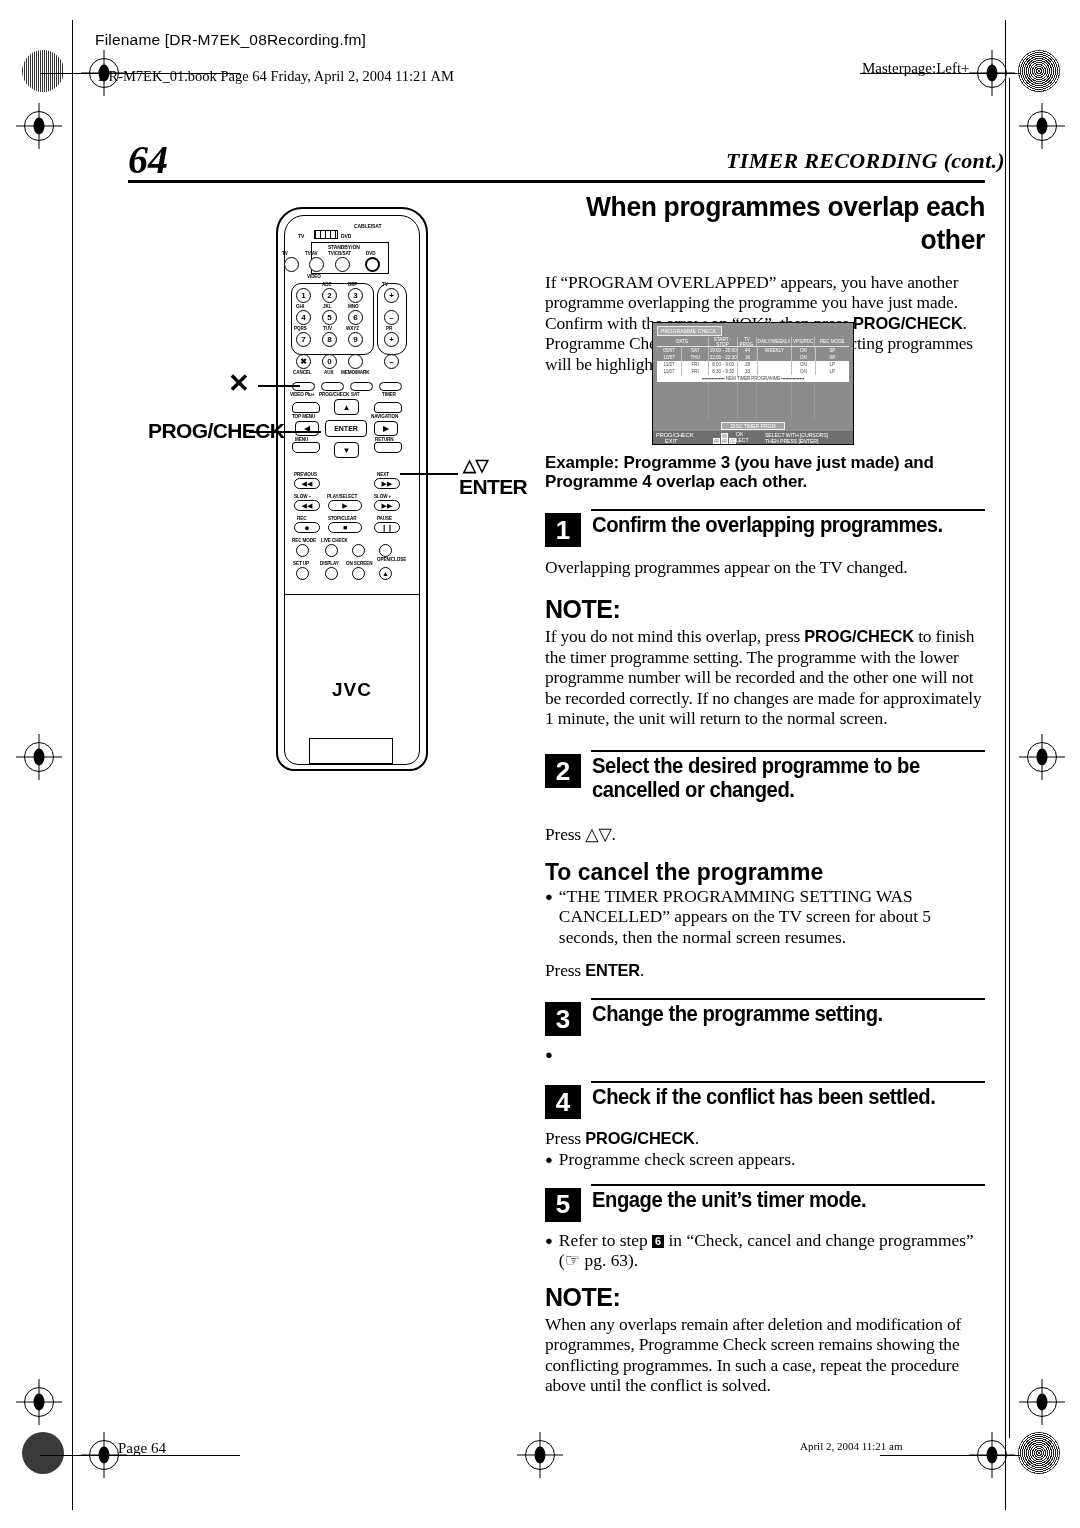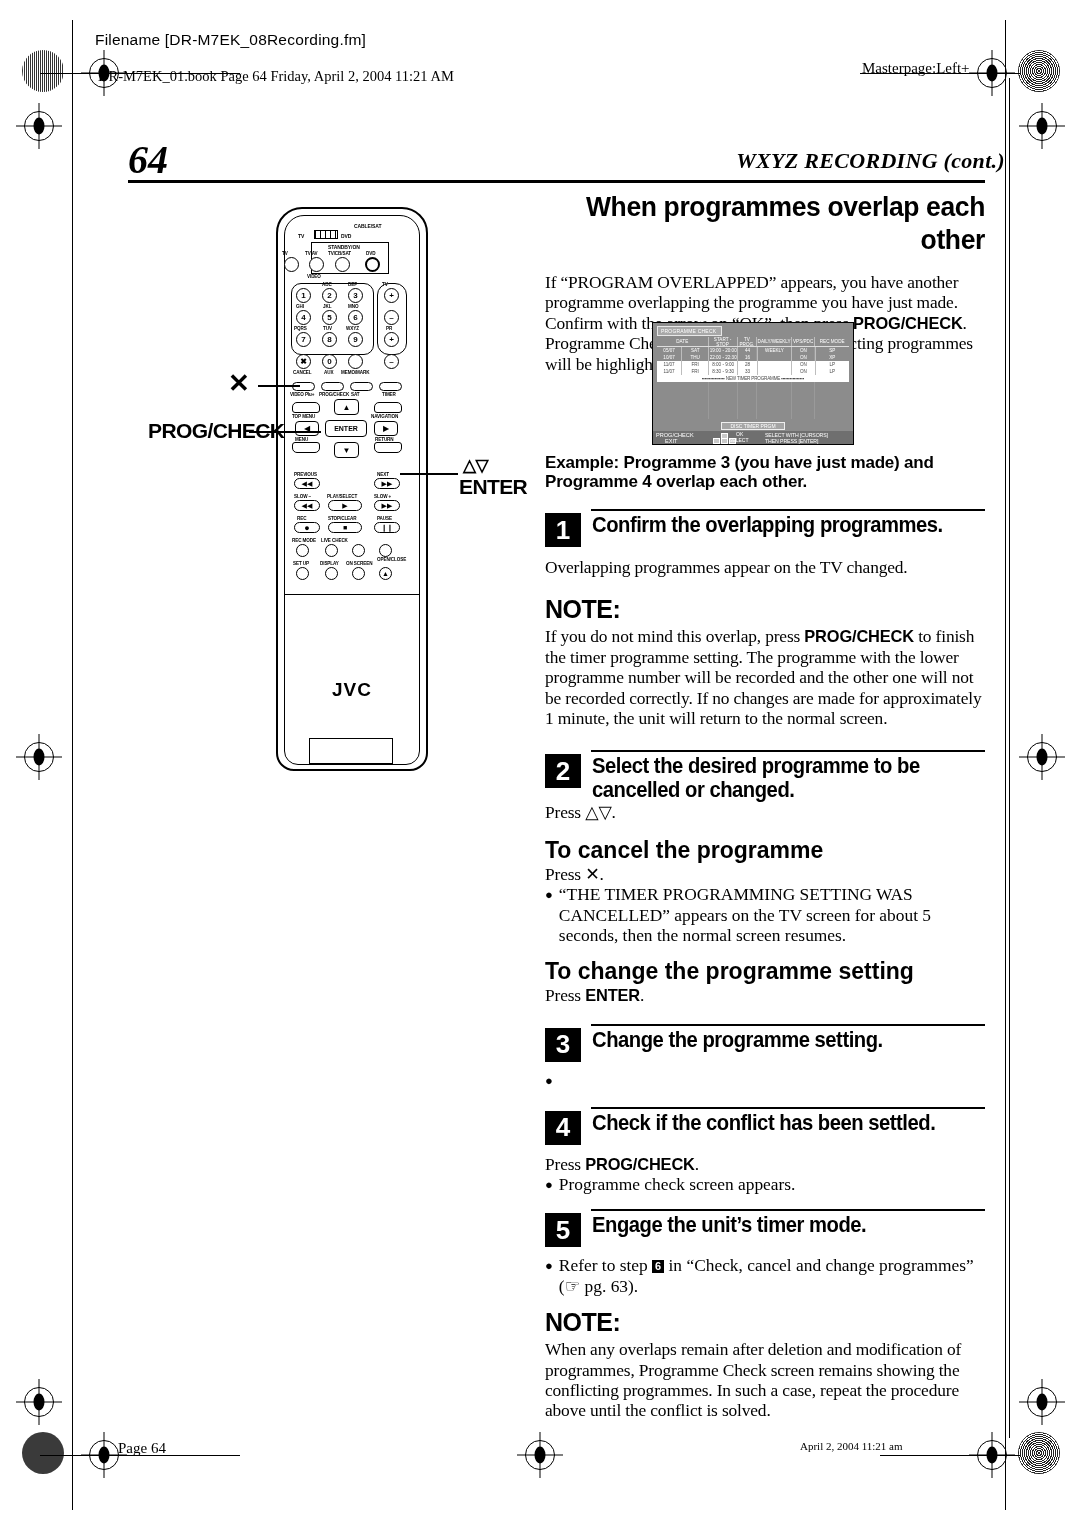--- a/index.html
+++ b/index.html
@@ -165,21 +165,21 @@
 <div class="hline" style="left:40px;top:73px;width:200px;"></div>
 <div class="hline" style="left:40px;top:1455px;width:200px;"></div>
 <div class="hline" style="left:860px;top:73px;width:160px;"></div>
 <div class="hline" style="left:880px;top:1455px;width:140px;"></div>
 
 <div class="filename">Filename [DR-M7EK_08Recording.fm]</div>
 <div class="bookline">DR-M7EK_01.book  Page 64  Friday, April 2, 2004  11:21 AM</div>
 <div class="masterpage">Masterpage:Left+</div>
 
 <div class="pagenum">64</div>
-<div class="runhead">WXYZ RECORDING (cont.)</div>
+<div class="runhead">TIMER RECORDING (cont.)</div>
 <div class="titlerule"></div>
 
 <div class="remote">
   <div class="remote-top"></div>
 
   <div class="rlbl" style="left:76px;top:14px;font-size:5px;">CABLE/SAT</div>
   <div class="rlbl" style="left:20px;top:24px;font-size:5px;">TV</div>
   <div class="rbox" style="left:36px;top:21px;width:24px;height:9px;background:repeating-linear-gradient(90deg,#000 0 1px,#fff 1px 5px);"></div>
   <div class="rlbl" style="left:63px;top:24px;font-size:5px;">DVD</div>
 
@@ -406,34 +406,32 @@
       <span>If you do not mind this overlap, press </span><b>PROG/CHECK</b><span> to finish the timer programme setting. The programme with the lower programme number will be recorded and the other one will not be recorded correctly. If no changes are made for approximately 1 minute, the unit will return to the normal screen.</span>
     </div>
   </div>
 
   <div style="margin-top:22px;">
     <div class="steprule"></div>
     <div class="step">
       <div class="stepnum">2</div>
       <div class="steptitle" style="width:386px;">Select the desired programme to be cancelled or changed.</div>
     </div>
-    <div class="body" style="margin-top:0;">Press △▽.</div>
+    <div class="body" style="margin-top:22px;">Press △▽.</div>
   </div>
 
   <div style="margin-top:14px;">
     <div class="sub">To cancel the programme</div>
-    <div class="body">Press ✕.</div>
     <div class="bul">
       <span class="m">●</span>
       <span>“THE TIMER PROGRAMMING SETTING WAS CANCELLED” appears on the TV screen for about 5 seconds, then the normal screen resumes.</span>
     </div>
   </div>
 
   <div style="margin-top:13px;">
-    <div class="sub">To change the programme setting</div>
     <div class="body">
       <span>Press </span><b>ENTER</b><span>.</span>
     </div>
   </div>
 
   <div style="margin-top:18px;">
     <div class="steprule"></div>
     <div class="step">
       <div class="stepnum">3</div>
       <div class="steptitle">Change the programme setting.</div>

